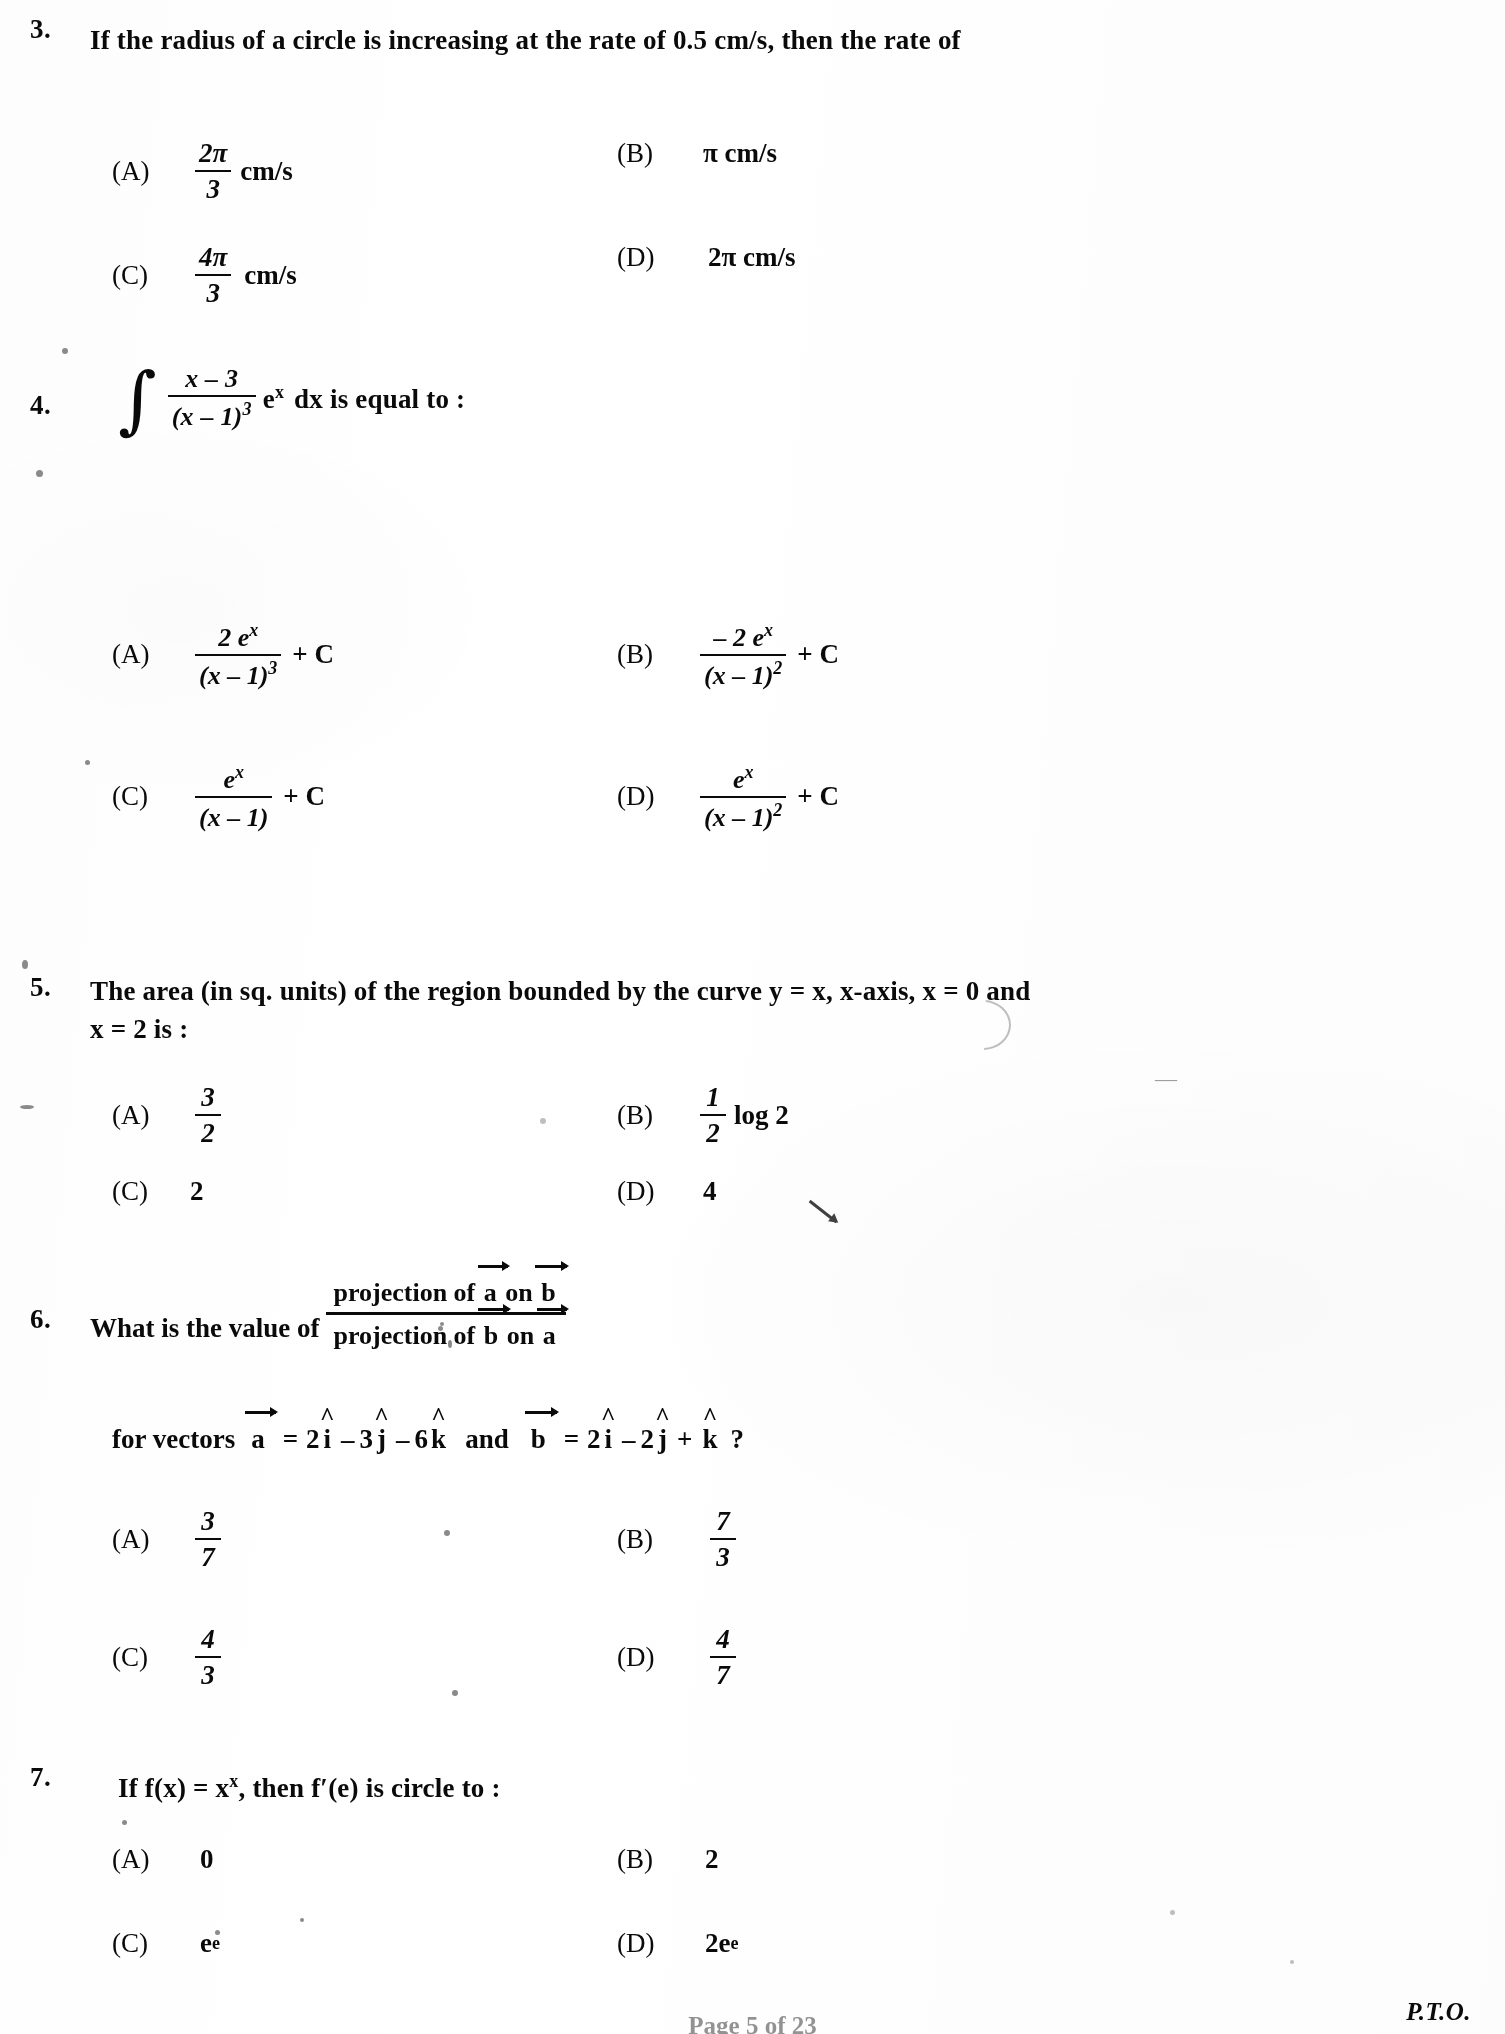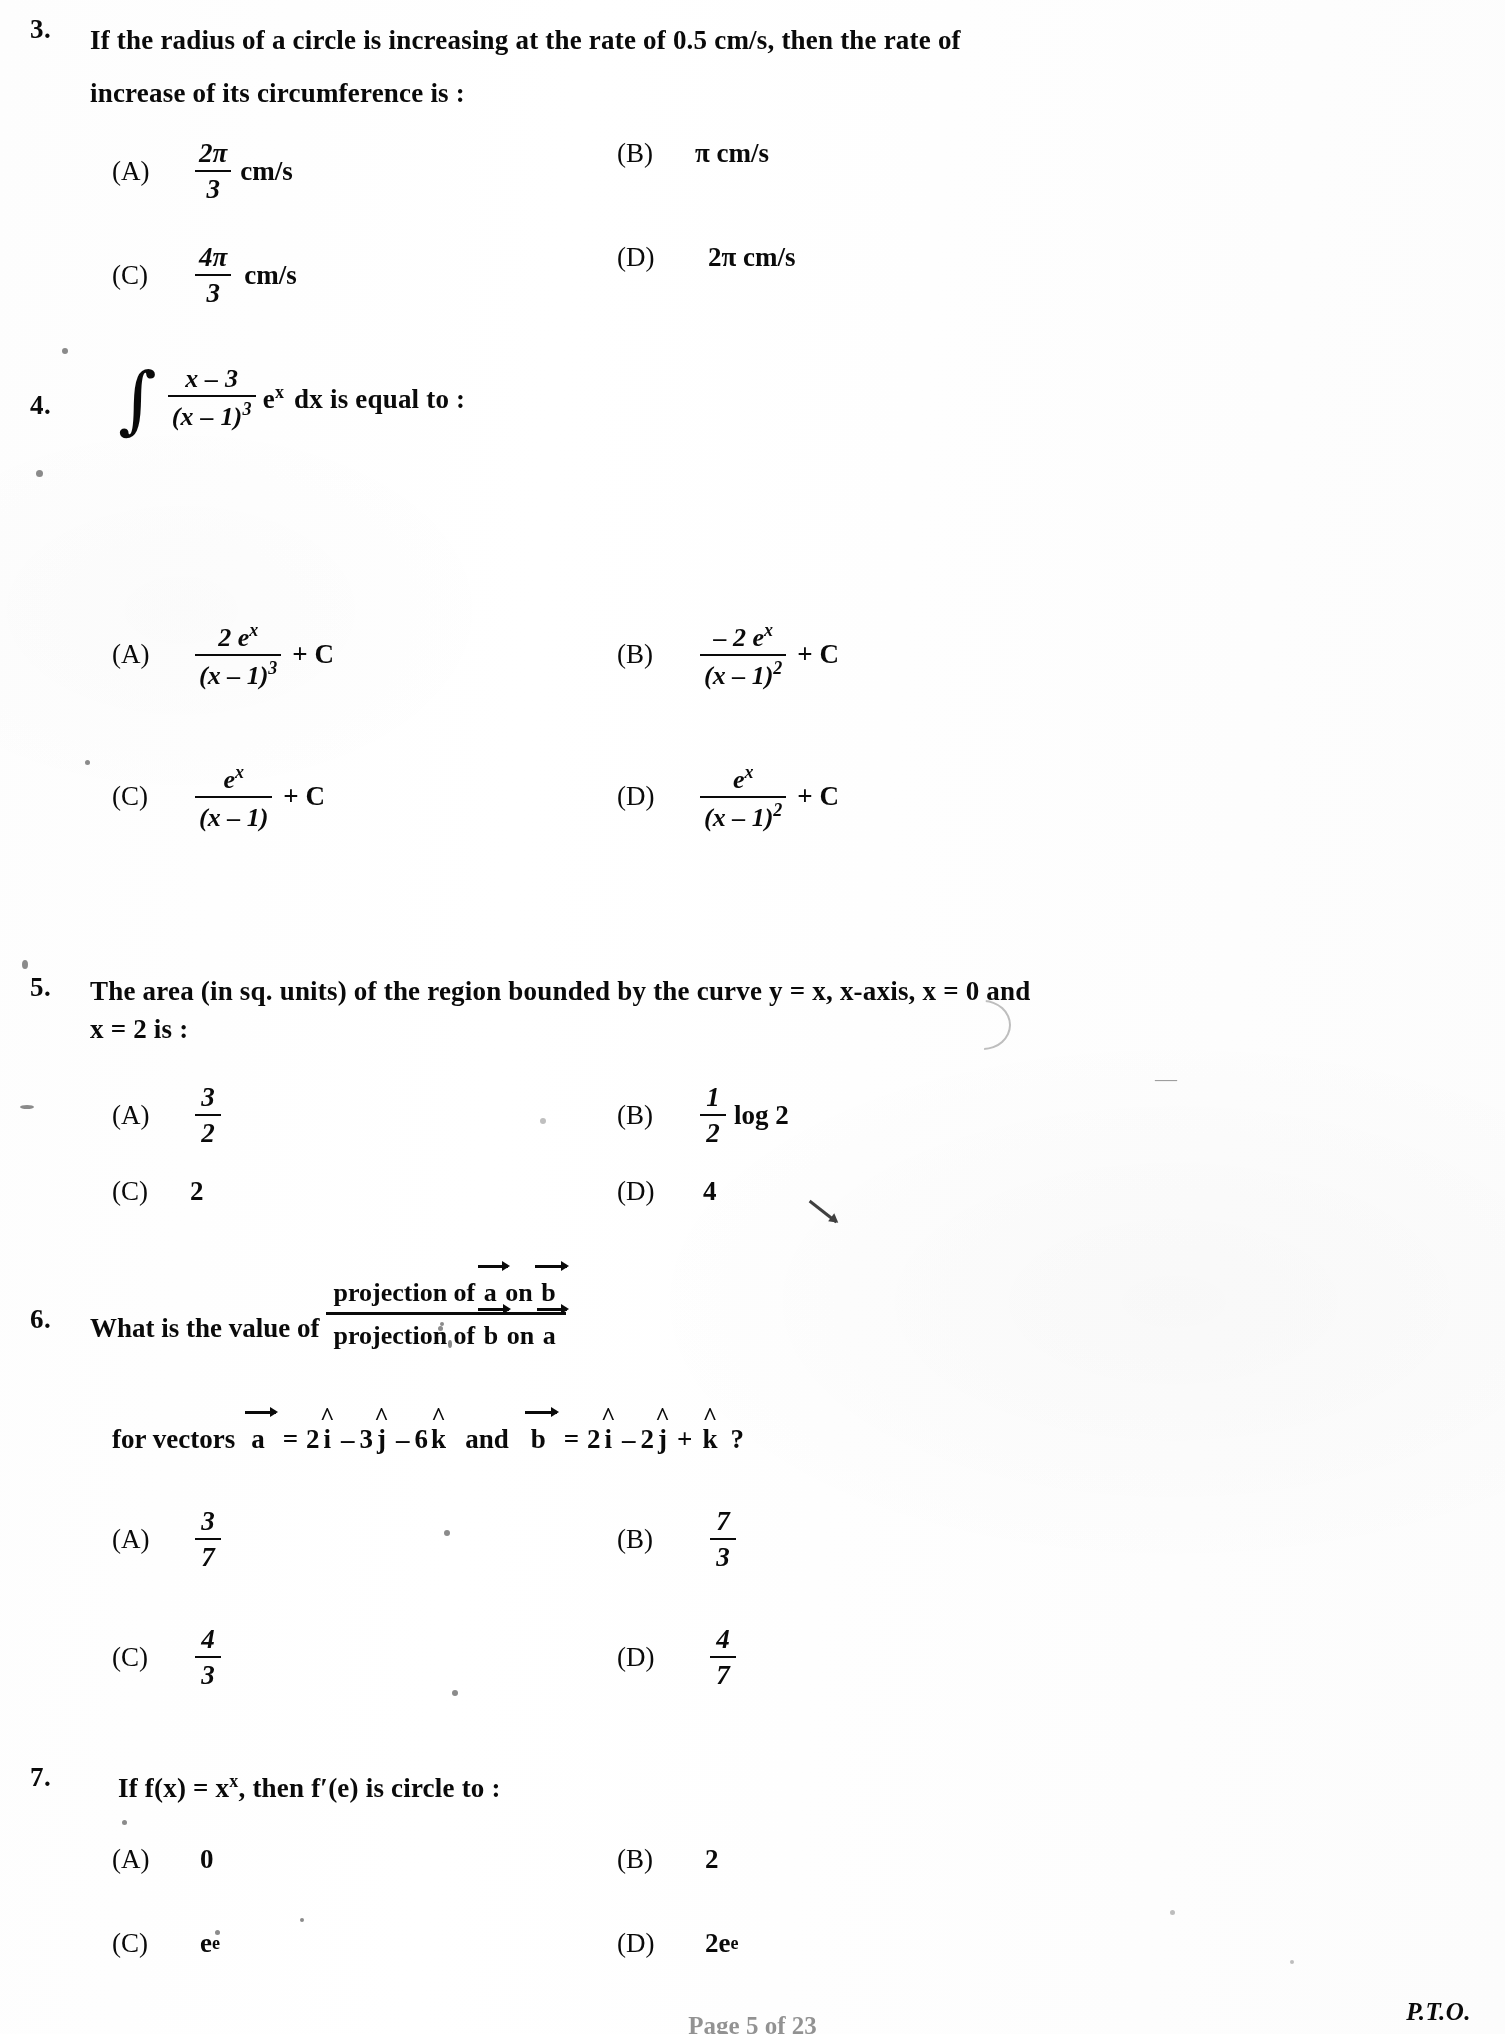--- a/index.html
+++ b/index.html
@@ -237,40 +237,39 @@
 </style>
 </head>
 <body>
 
 <div class="page">
 
   <div class="q" style="left:30px; top:14px; width:1440px;">
     <div class="qnum">3.</div>
     <div class="qbody" style="width:1355px;">
       <div>If the radius of a circle is increasing at the rate of 0.5 cm/s, then the rate of</div>
-      <div>increase of its circumference is :</div>
     </div>
   </div>
 
   <div class="opts" style="top:138px;">
     <div class="optrow" style="height:110px;">
       <div class="opt optA">
         <span class="optlab">(A)</span>
         <span class="optval">
           <span class="frac">
             <span class="num">2π</span>
             <span class="bar"></span>
             <span class="den">3</span>
           </span>
           <span style="margin-left:4px;">cm/s</span>
         </span>
       </div>
       <div class="opt">
         <span class="optlab">(B)</span>
-        <span class="optval" style="">π cm/s</span>
+        <span class="optval" style="margin-left:8px;">π cm/s</span>
       </div>
     </div>
 
     <div class="optrow" style="height:110px; margin-top:-6px;">
       <div class="opt optC">
         <span class="optlab">(C)</span>
         <span class="optval">
           <span class="frac">
             <span class="num">4π</span>
             <span class="bar"></span>

